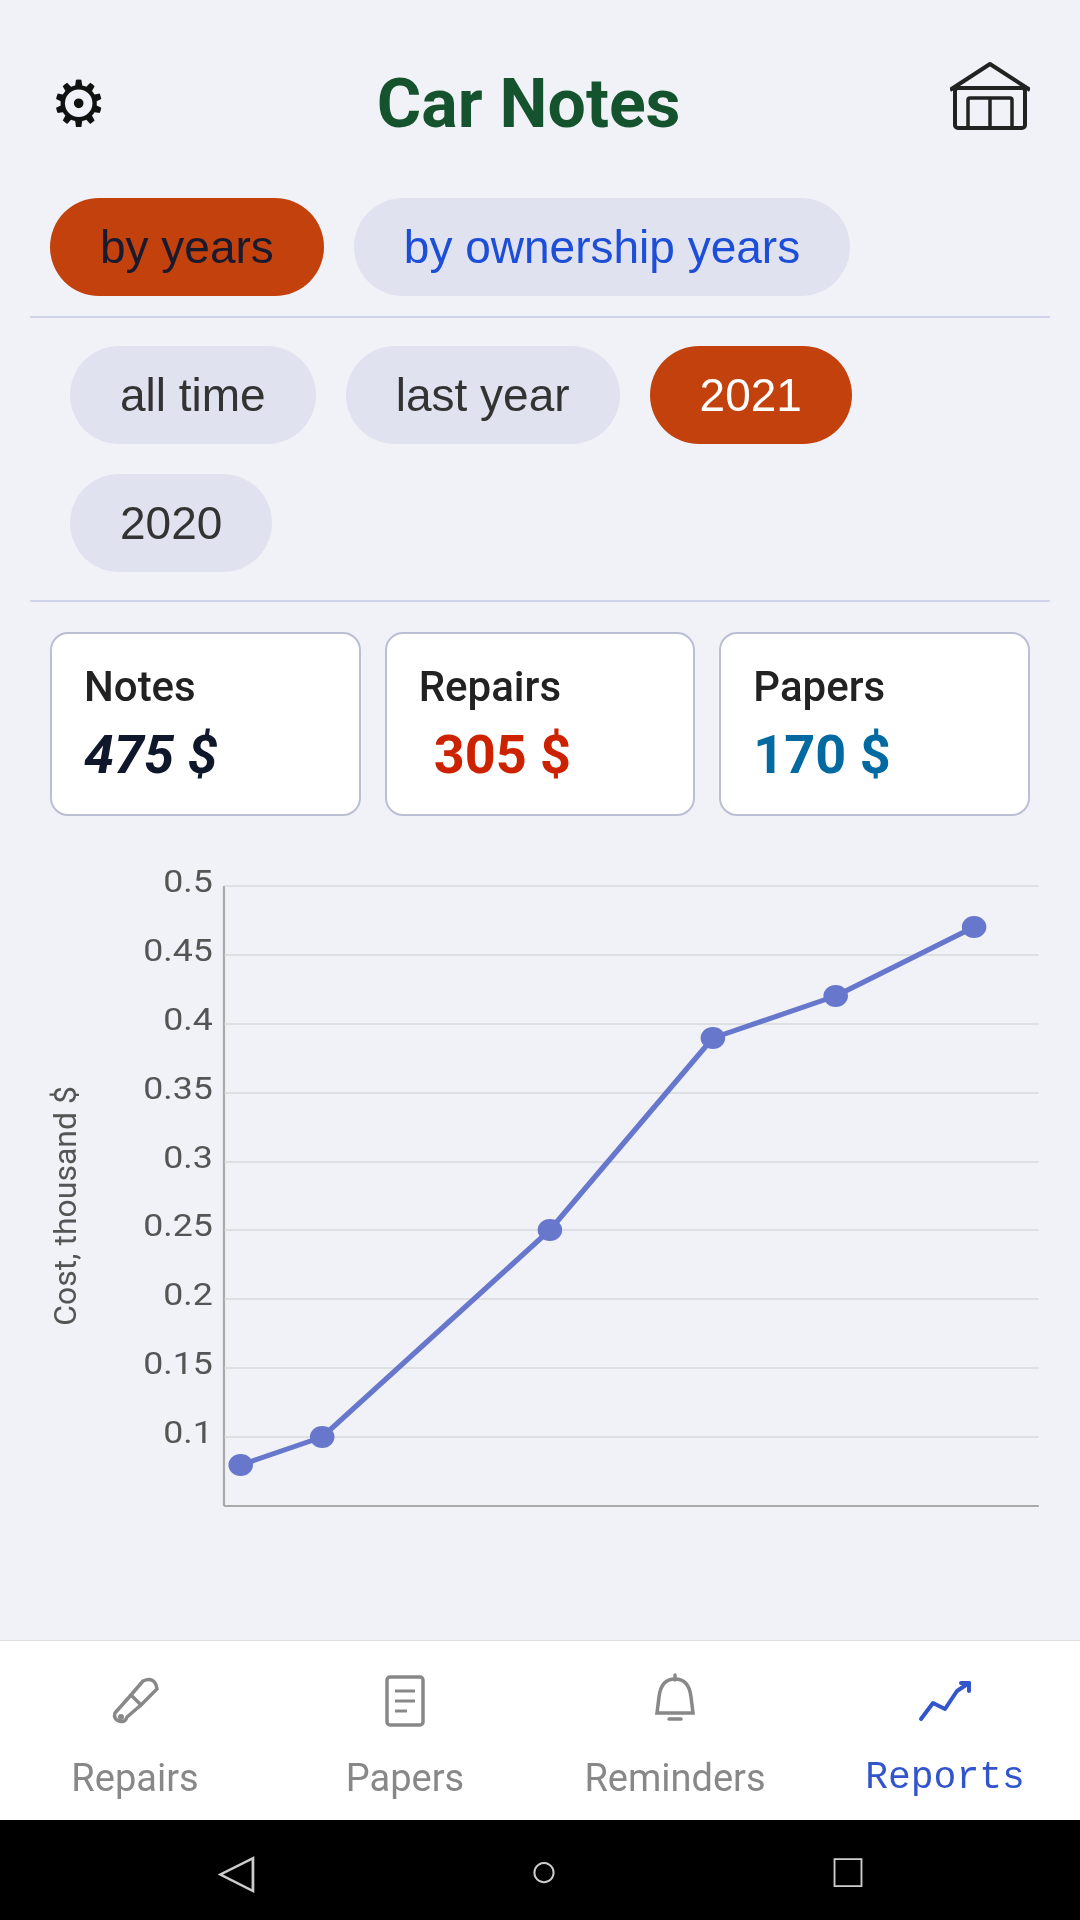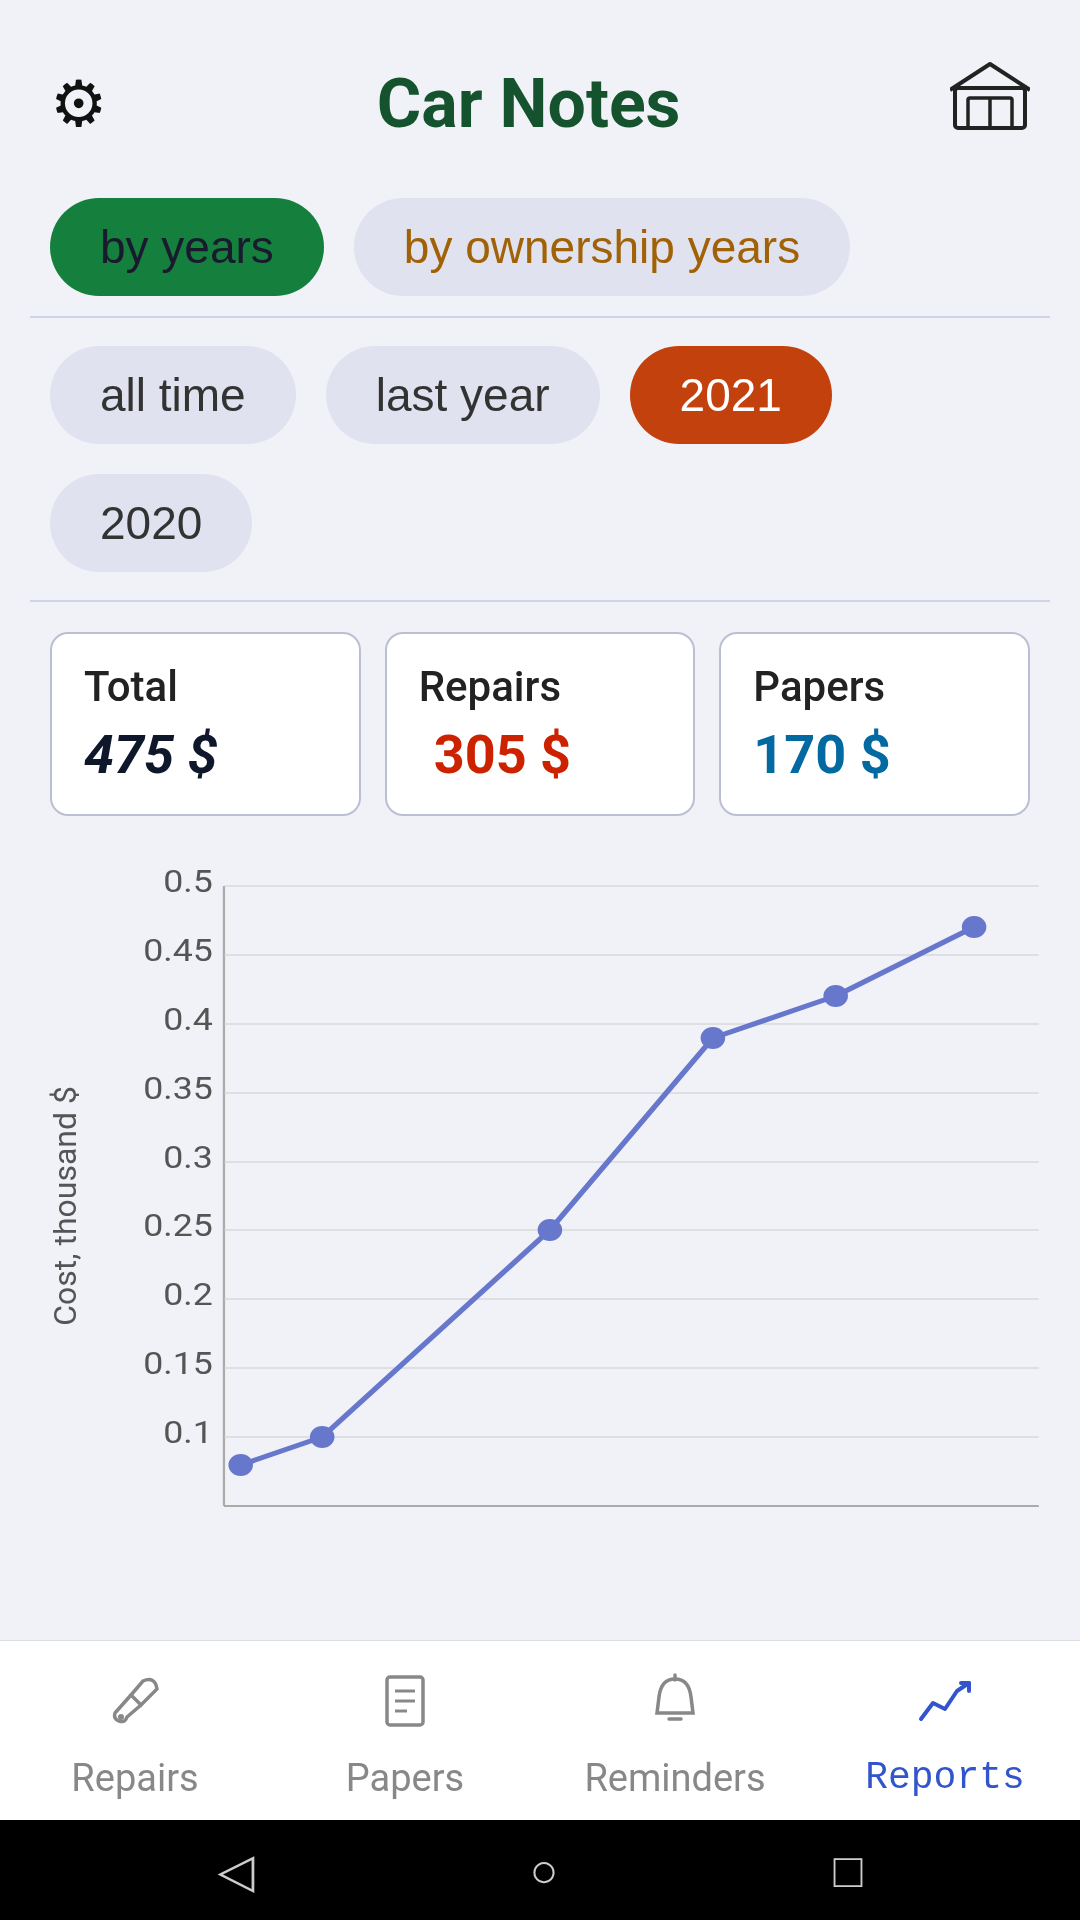--- a/index.html
+++ b/index.html
@@ -43,38 +43,38 @@
       gap: 30px;
     }
     .filter-chip {
       padding: 22px 50px;
       border-radius: 60px;
       font-size: 46px;
       font-weight: 500;
       cursor: pointer;
       border: none;
       background: #e0e3ef;
-      color: #a16207;
+      color: #1d4ed8;
     }
     .filter-chip.active {
-      background: #15803d;
+      background: #c2410c;
       color: #1a1a2e;
     }
 
     .divider {
       height: 2px;
       background: #d0d4e8;
       margin: 0 30px;
     }
 
     
     .time-row {
       display: flex;
       align-items: center;
-      padding: 28px 50px;
+      padding: 28px 70px;
       gap: 30px;
       flex-wrap: wrap;
     }
     .time-chip {
       padding: 22px 50px;
       border-radius: 60px;
       font-size: 46px;
       font-weight: 500;
       cursor: pointer;
       border: none;
@@ -189,21 +189,21 @@
   <button class="time-chip">all time</button>
   <button class="time-chip">last year</button>
   <button class="time-chip active">2021</button>
   <button class="time-chip">2020</button>
 </div>
 
 <div class="divider"></div>
 
 <div class="cards-row">
   <div class="card">
-    <div class="card-label">Total</div>
+    <div class="card-label">Notes</div>
     <div class="card-value blue">475 $</div>
   </div>
   <div class="card">
     <div class="card-label">Repairs</div>
     <div class="card-value red">305 $</div>
   </div>
   <div class="card">
     <div class="card-label">Papers</div>
     <div class="card-value green">170 $</div>
   </div>

